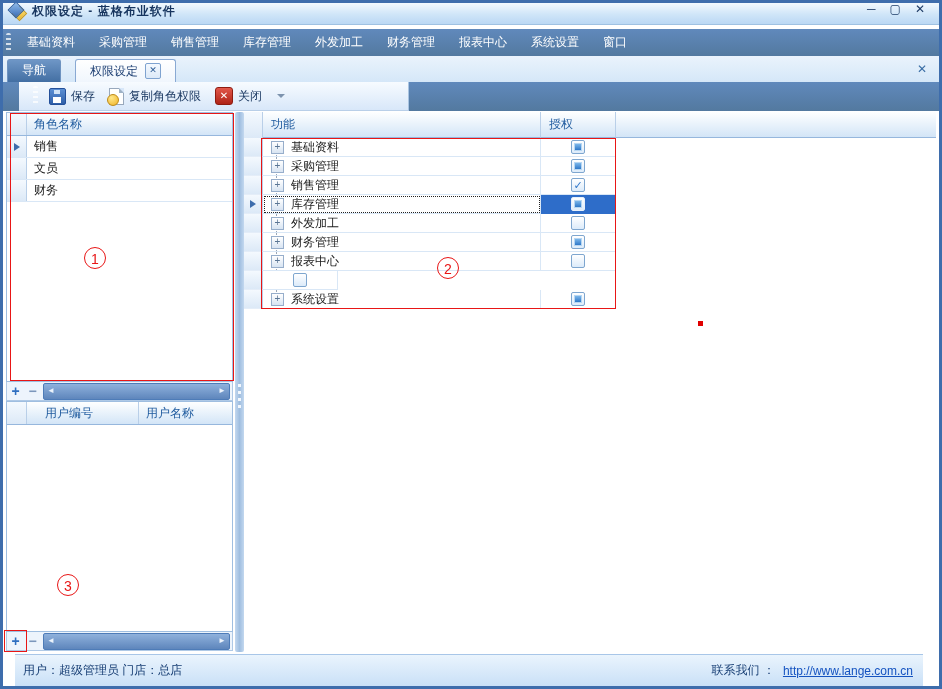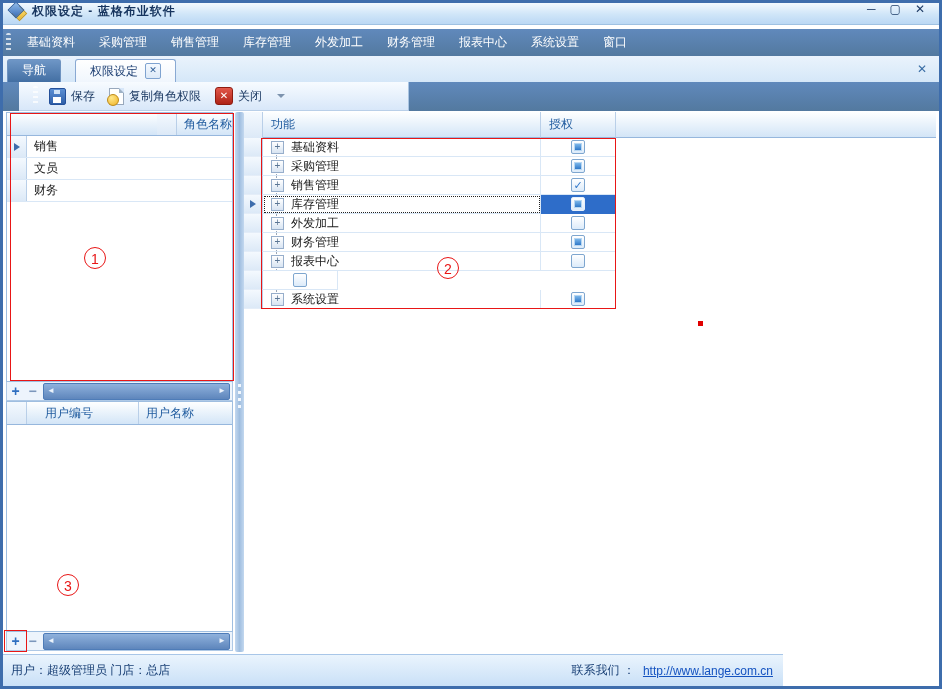--- a/index.html
+++ b/index.html
@@ -43,21 +43,21 @@
   .dd-arrow{width:0;height:0;border-left:4px solid transparent;border-right:4px solid transparent;border-top:4px solid #7D93AE;margin-left:8px;}
 
   
   .panel{background:#fff;}
   .hdr{background:linear-gradient(#FEFFFF,#D3E5F7);border-bottom:1px solid #96B7DD;color:#1E5A9E;display:flex;align-items:center;}
   .ind-col{background:linear-gradient(#F4F9FE,#DCE9F7);border-right:1px solid #B9CFE8;flex:none;display:flex;align-items:center;justify-content:center;}
   .cur-arrow{width:0;height:0;border-top:4px solid transparent;border-bottom:4px solid transparent;border-left:6px solid #3E6DAC;}
 
   
   .role-grid{left:3px;top:109px;width:227px;height:270px;border:1px solid #9FBEE0;background:#fff;}
-  .role-hdr{height:22px;justify-content:flex-end;}
+  .role-hdr{height:22px;}
   .role-hdr .ind-col{width:19px;height:100%;}
   .role-hdr .hdr-label{padding-left:7px;}
   .grid-row{display:flex;height:21px;border-bottom:1px solid #D9E7F6;align-items:stretch;}
   .grid-row .ind-col{width:19px;}
   .grid-row .cell{flex:1;display:flex;align-items:center;padding-left:7px;color:#1A1A1A;}
 
   
   .navbar{height:19px;display:flex;align-items:center;background:#EDF4FC;border:1px solid #AFC9E6;border-top:none;}
   .nav-btn{width:17px;text-align:center;font-weight:bold;font-size:14px;line-height:16px;color:#2F6FC0;}
   .nav-btn.minus{color:#7C97BC;}
@@ -95,21 +95,21 @@
   .tree-label{padding-left:7px;}
   .tree-cell.focused{outline:1px dotted #222;outline-offset:-2px;}
   .auth-cell{width:75px;border-bottom:1px solid #D9E7F6;border-right:1px solid #D9E7F6;display:flex;align-items:center;justify-content:center;box-sizing:border-box;}
   .auth-cell.selected{background:#2E6DC9;border-bottom-color:#2E6DC9;}
   .cb{position:relative;width:14px;height:14px;border:1px solid #7EA6CF;border-radius:2px;background:linear-gradient(#FFFFFF,#DCEBFA);box-sizing:border-box;}
   .cb[data-state="partial"]::after{content:"";position:absolute;inset:2px;background:linear-gradient(#7BB6EA,#2F78C8);border:1px solid #B6D6F2;}
   .cb[data-state="checked"]::after{content:"✓";position:absolute;inset:0;color:#2F76C9;font-weight:bold;font-size:11px;line-height:12px;text-align:center;}
   .auth-cell.selected .cb{border-color:#E6F0FB;}
 
   
-  .statusbar{left:0;top:651px;width:780px;height:32px;background:linear-gradient(#EAF4FD,#C9E0F7);border-top:1px solid #A8C6E8;display:flex;align-items:center;color:#173E74;text-align:right;}
+  .statusbar{left:12px;top:651px;width:908px;height:32px;background:linear-gradient(#EAF4FD,#C9E0F7);border-top:1px solid #A8C6E8;display:flex;align-items:center;color:#173E74;text-align:right;}
   .status-left{padding-left:8px;}
   .status-right{margin-left:auto;padding-right:10px;display:flex;gap:8px;align-items:center;}
   .status-link{color:#1553C0;text-decoration:underline;}
 
   
   .anno{pointer-events:none;z-index:50;}
   .anno-rect{border:1px solid #E81616;}
   .anno-circle{width:22px;height:22px;border:1px solid #E81616;border-radius:50%;color:#E81616;font-size:14px;line-height:22px;text-align:center;background:transparent;}
   .anno-dot{width:5px;height:5px;background:#E00000;}
 </style>

